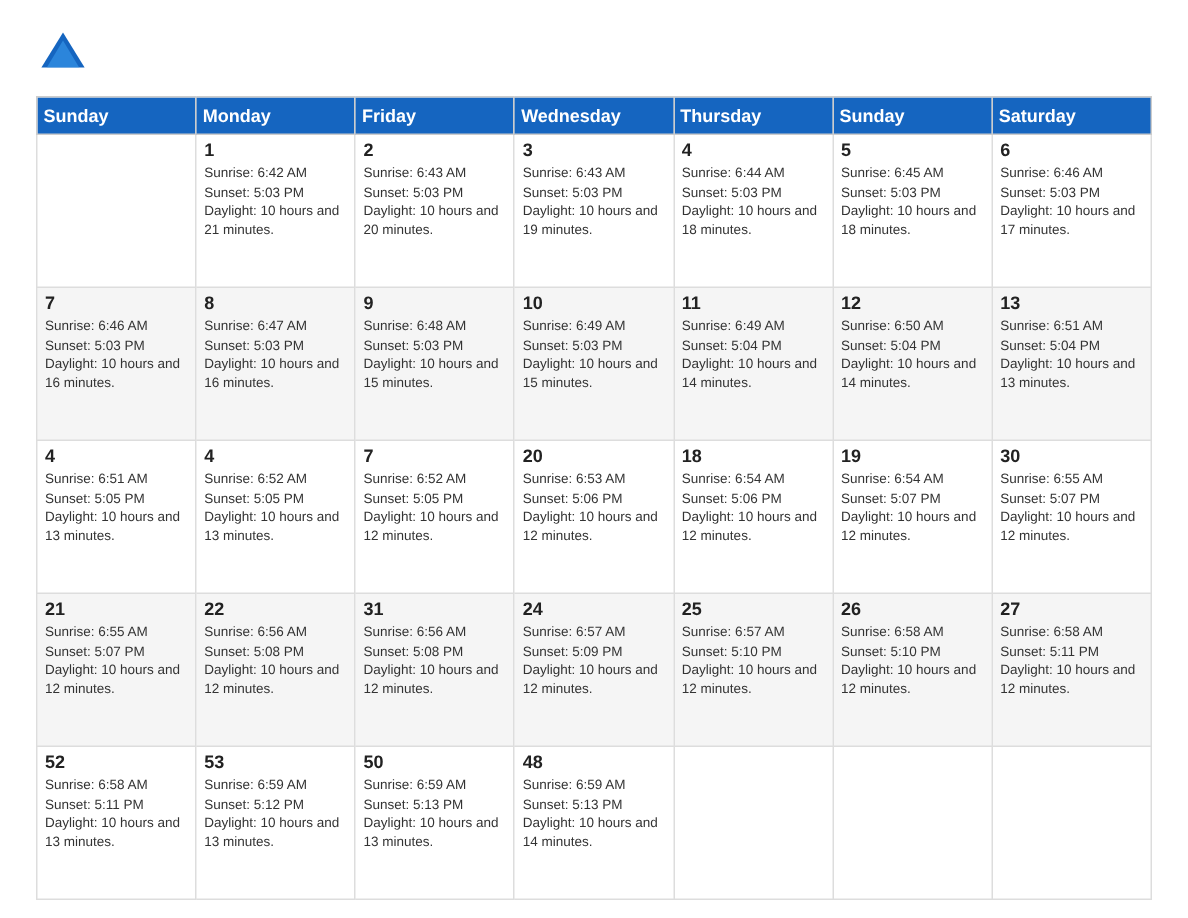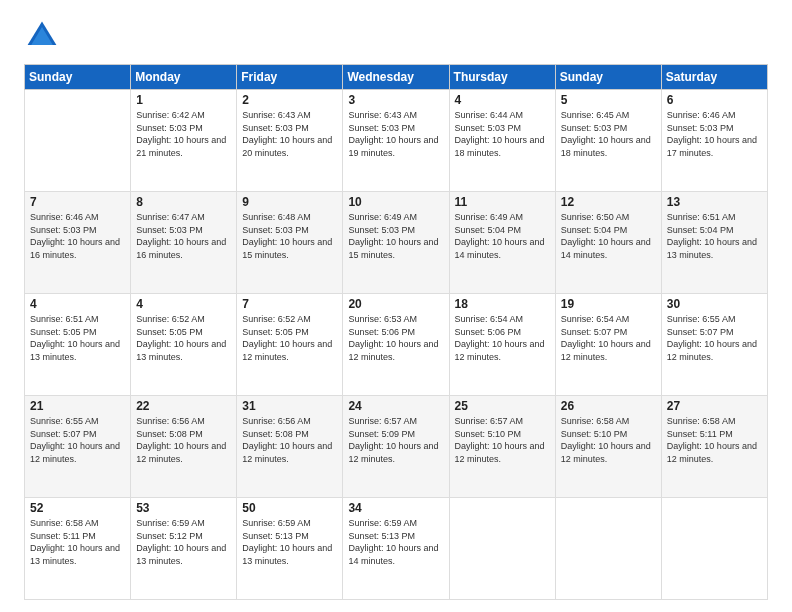--- a/index.html
+++ b/index.html
@@ -259,21 +259,21 @@
           </td>
           <td>
             <div class="cell-day">53</div>
             <div class="cell-info">Sunrise: 6:59 AM<br>Sunset: 5:12 PM<br>Daylight: 10 hours and 13 minutes.</div>
           </td>
           <td>
             <div class="cell-day">50</div>
             <div class="cell-info">Sunrise: 6:59 AM<br>Sunset: 5:13 PM<br>Daylight: 10 hours and 13 minutes.</div>
           </td>
           <td>
-            <div class="cell-day">34</div>
+            <div class="cell-day">48</div>
             <div class="cell-info">Sunrise: 6:59 AM<br>Sunset: 5:13 PM<br>Daylight: 10 hours and 14 minutes.</div>
           </td>
           <td class="empty-cell"></td>
           <td class="empty-cell"></td>
           <td class="empty-cell"></td>
         </tr>
       </tbody>
   </table>
 </div>
 

